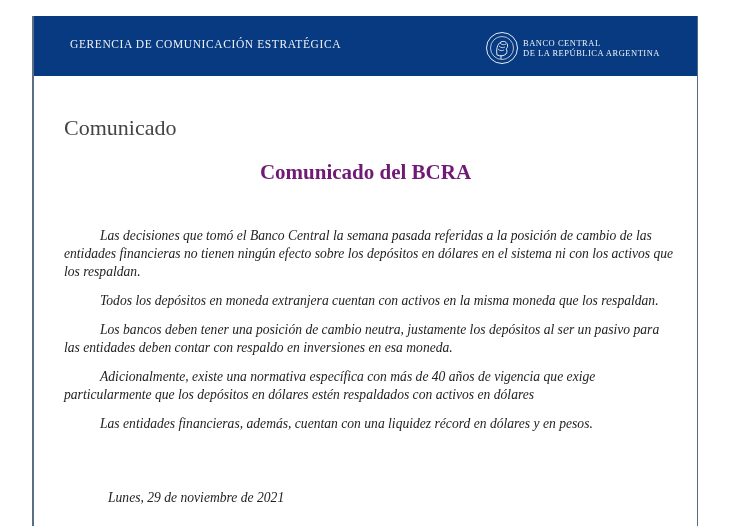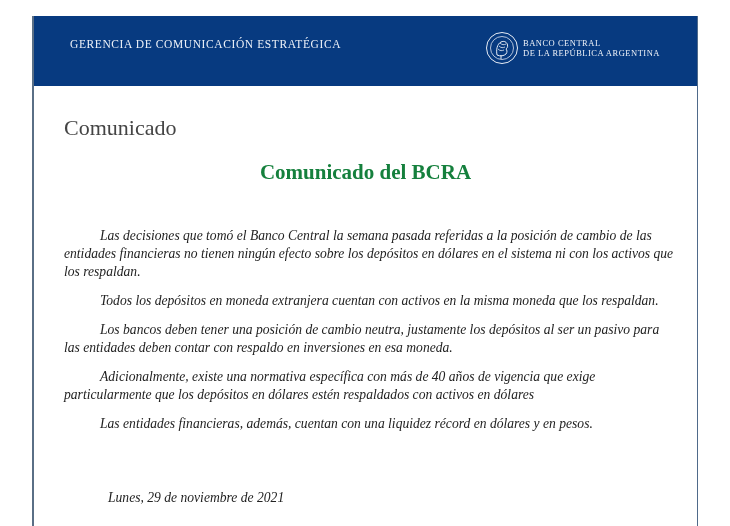--- a/index.html
+++ b/index.html
@@ -24,21 +24,21 @@
       border-left: 2px solid #5a6f86;
       border-right: 1px solid #4f6a8a;
       box-sizing: border-box;
       background: #fff;
     }
     .header {
       position: absolute;
       left: 0;
       top: 0;
       width: 100%;
-      height: 70px;
+      height: 60px;
       background: #073a80;
       color: #ffffff;
     }
     .header-title {
       position: absolute;
       left: 36px;
       top: 22px;
       font-size: 11.5px;
       letter-spacing: 0.6px;
       font-family: "Liberation Serif", "DejaVu Serif", serif;
@@ -80,21 +80,21 @@
       font-family: "Liberation Serif", "DejaVu Serif", serif;
     }
     .doc-heading {
       position: absolute;
       left: 0;
       width: 100%;
       top: 144px;
       text-align: center;
       font-size: 21px;
       font-weight: bold;
-      color: #15803d;
+      color: #701a75;
       padding-left: 0px;
       box-sizing: border-box;
     }
     .body-text {
       position: absolute;
       left: 30px;
       top: 211px;
       width: 610px;
       font-size: 13.6px;
       line-height: 18px;

